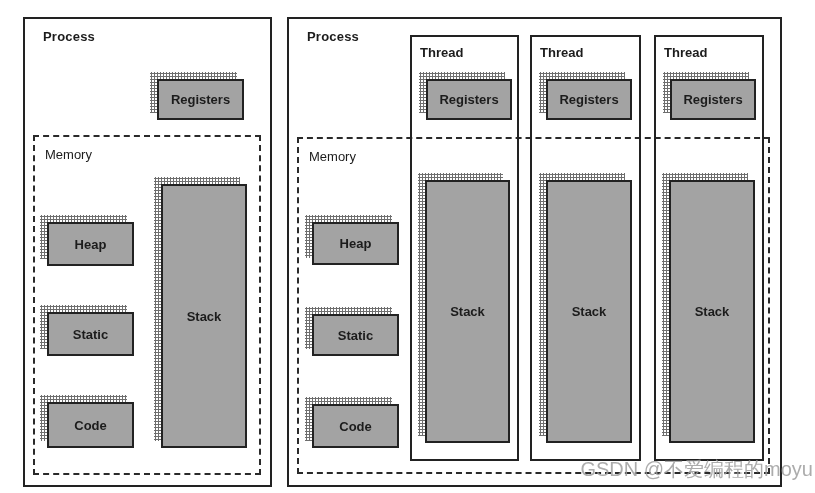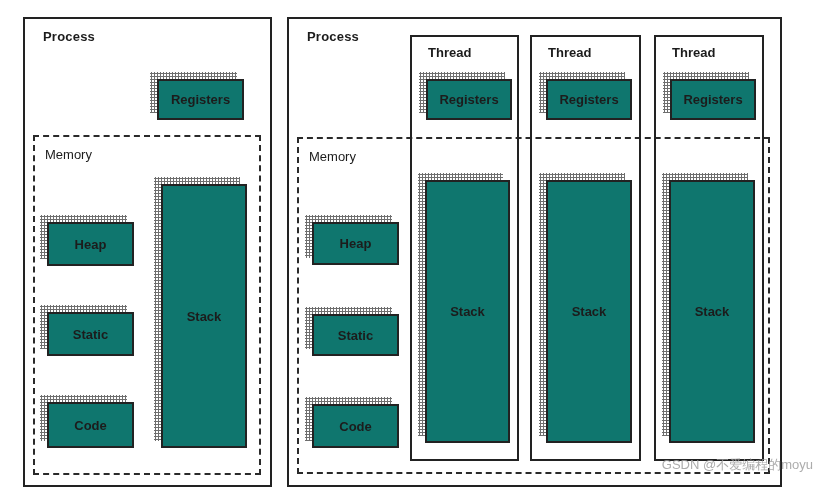--- a/index.html
+++ b/index.html
@@ -39,42 +39,41 @@
   .sbox-shadow{
     position:absolute;
     left:-7px;top:-7px;
     width:100%;height:100%;
     background-image:radial-gradient(circle, #6e6e6e 1px, rgba(255,255,255,0) 1.15px);
     background-size:3px 3px;
   }
   .sbox-face{
     position:absolute;
     left:0;top:0;right:0;bottom:0;
-    background:#0f766e;
+    background:#a3a3a3;
     border:2px solid #222222;
     display:flex;align-items:center;justify-content:center;
     font-size:13px;font-weight:bold;
     white-space:nowrap;
   }
   .thread{
     position:absolute;
     border:2px solid #222222;
     background:transparent;
   }
   .thread-title{
     position:absolute;
     left:8px;top:8px;
     font-size:13px;font-weight:bold;
     white-space:nowrap;
-    margin-left:8px;
   }
   .watermark{
     position:absolute;
     right:2px;top:456px;
-    font-size:13px;
+    font-size:20px;
     color:rgba(158,158,158,0.85);
     white-space:nowrap;
     z-index:10;
   }
 </style>
 </head>
 <body>
 
 <div class="stage">
 

